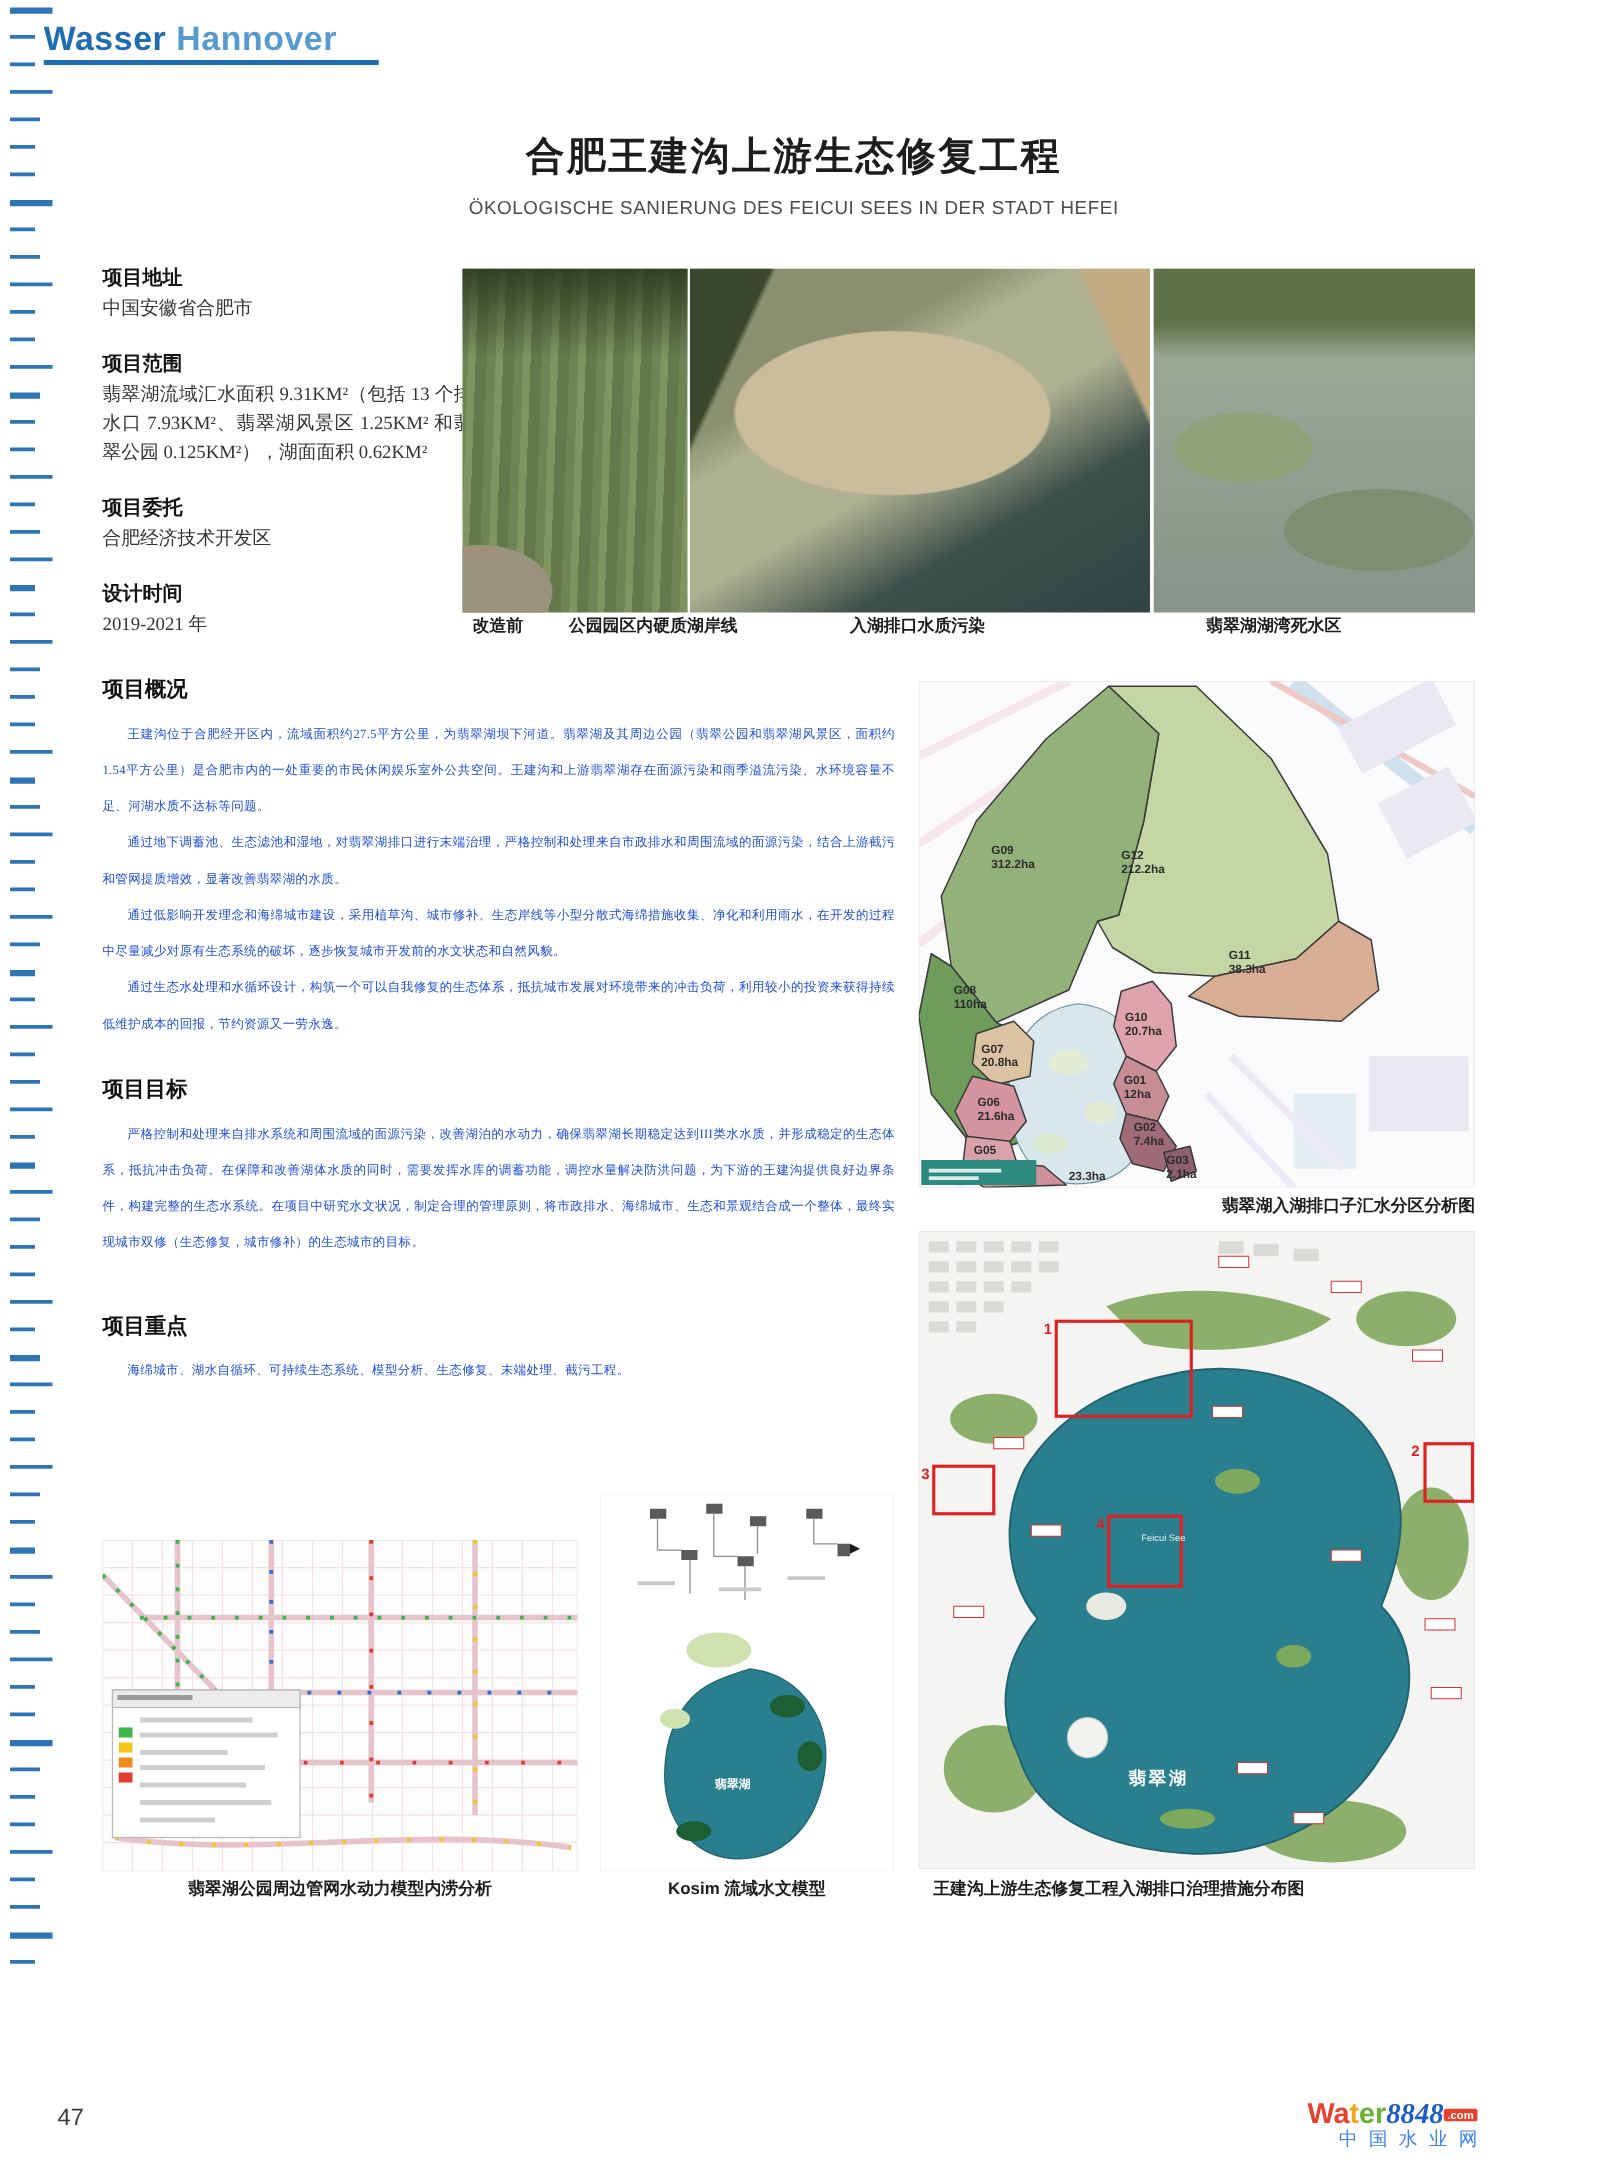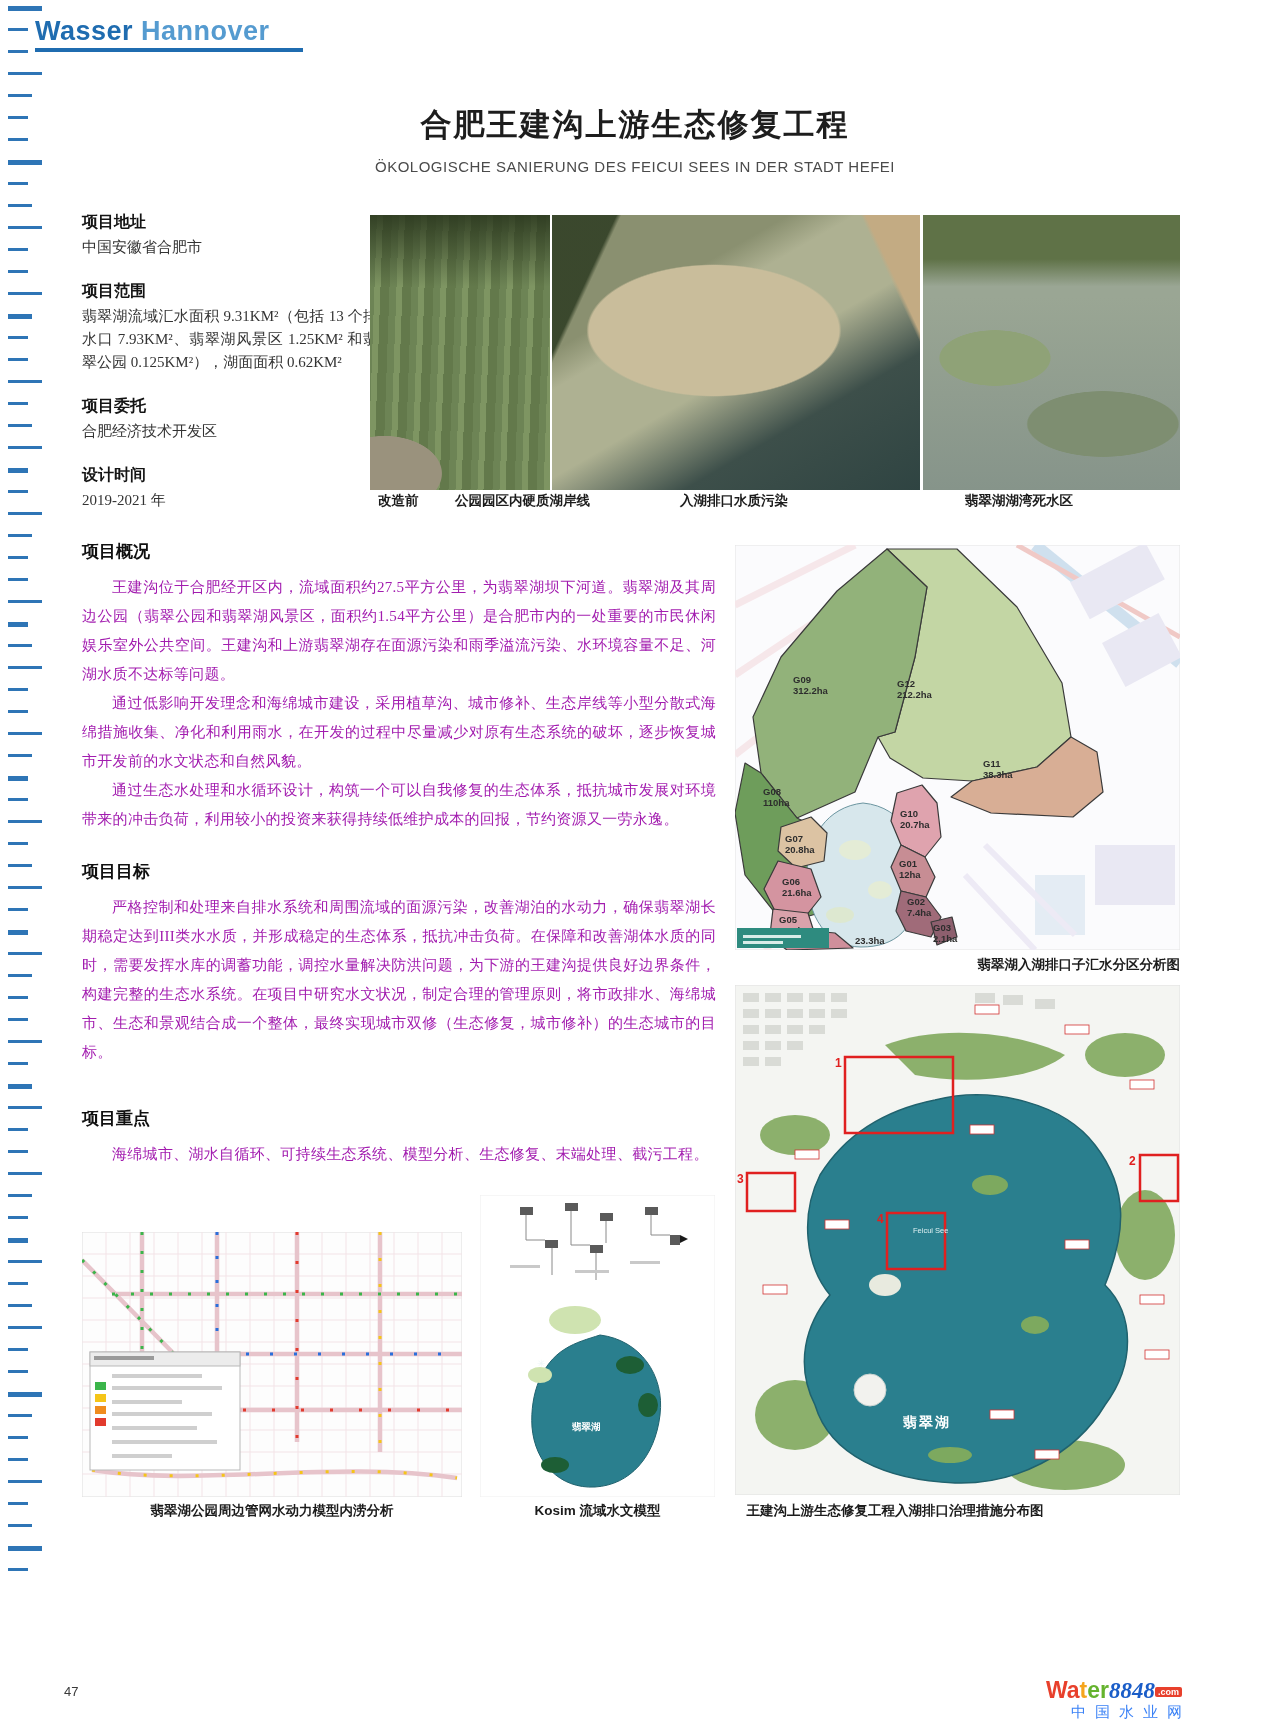--- a/index.html
+++ b/index.html
@@ -41,35 +41,35 @@
       linear-gradient(180deg,#5f7247 0 16%, rgba(0,0,0,0) 26%),
       radial-gradient(ellipse 110px 55px at 28% 52%, #8fa277 0 50%, rgba(0,0,0,0) 51%),
       radial-gradient(ellipse 150px 65px at 70% 76%, #7e8e71 0 50%, rgba(0,0,0,0) 51%),
       linear-gradient(180deg,#9aa694 30%,#86948a);}
   .photo-cap{position:absolute;top:492px;font-size:13.5px;font-weight:600;color:#1c1c1c;white-space:nowrap;}
   
   #main-col{position:absolute;left:82px;top:540px;width:634px;}
   .sec-h{font-size:17px;font-weight:bold;color:#101010;margin:0 0 10px 0;}
   .sec-gap{height:26px;}
   .sec-gap2{height:40px;}
-  .body-p{font-family:"Liberation Serif",serif;font-size:15px;line-height:29px;color:#a21caf;
+  .body-p{font-family:"Liberation Serif",serif;font-size:10px;line-height:29px;color:#1d4ed8;
           text-align:justify;text-indent:2em;margin:0;letter-spacing:0.3px;}
   
   #zone-map{position:absolute;left:735px;top:545px;width:445px;height:405px;}
   #zone-cap{position:absolute;left:735px;top:956px;width:445px;text-align:right;
             font-size:13.5px;font-weight:600;color:#1c1c1c;}
   #measures-map{position:absolute;left:735px;top:985px;width:445px;height:510px;}
   #hydra-img{position:absolute;left:82px;top:1232px;width:380px;height:265px;}
   #kosim-img{position:absolute;left:480px;top:1195px;width:235px;height:302px;}
   .bot-cap{position:absolute;top:1502px;font-size:13.5px;font-weight:600;color:#1c1c1c;text-align:center;}
   #cap-hydra{left:82px;width:380px;}
   #cap-kosim{left:480px;width:235px;}
   #cap-measures{left:735px;width:320px;}
   
-  #page-num{position:absolute;left:64px;top:1684px;font-size:13px;color:#3a3a3a;}
+  #page-num{position:absolute;left:46px;top:1684px;font-size:19px;color:#3a3a3a;}
   #w8848{position:absolute;right:98px;top:1680px;text-align:right;line-height:20px;}
   #w8848 .l1{font-size:23px;font-weight:bold;white-space:nowrap;}
   #w8848 .wa{color:#e8402c;} #w8848 .t{color:#f5a51d;} #w8848 .er{color:#65b32e;}
   #w8848 .num{color:#1a5dc8;font-family:"Liberation Serif",serif;font-style:italic;}
   #w8848 .com{font-size:9px;color:#fff;background:#e8402c;border-radius:2px;padding:0 3px;vertical-align:3px;font-style:normal;}
   #w8848 .l2{font-size:15px;font-weight:normal;color:#3b82f6;letter-spacing:9px;margin-right:-9px;}
   svg text{font-family:"Liberation Sans",sans-serif;}
   .zlab{font-size:9.5px;font-weight:bold;fill:#2d2d2d;}
   .rednum{font-size:12px;font-weight:bold;fill:#e02020;}
 </style>
@@ -177,20 +177,21 @@
   <div id="photo-b" class="photo"></div>
   <div id="photo-c" class="photo"></div>
   <div class="photo-cap" style="left:378px">改造前</div>
   <div class="photo-cap" style="left:455px">公园园区内硬质湖岸线</div>
   <div class="photo-cap" style="left:680px">入湖排口水质污染</div>
   <div class="photo-cap" style="left:965px">翡翠湖湖湾死水区</div>
 
   <div id="main-col">
     <div class="sec-h">项目概况</div>
     <p class="body-p">王建沟位于合肥经开区内，流域面积约27.5平方公里，为翡翠湖坝下河道。翡翠湖及其周边公园（翡翠公园和翡翠湖风景区，面积约1.54平方公里）是合肥市内的一处重要的市民休闲娱乐室外公共空间。王建沟和上游翡翠湖存在面源污染和雨季溢流污染、水环境容量不足、河湖水质不达标等问题。</p>
+    <p class="body-p">通过地下调蓄池、生态滤池和湿地，对翡翠湖排口进行末端治理，严格控制和处理来自市政排水和周围流域的面源污染，结合上游截污和管网提质增效，显著改善翡翠湖的水质。</p>
     <p class="body-p">通过低影响开发理念和海绵城市建设，采用植草沟、城市修补、生态岸线等小型分散式海绵措施收集、净化和利用雨水，在开发的过程中尽量减少对原有生态系统的破坏，逐步恢复城市开发前的水文状态和自然风貌。</p>
     <p class="body-p">通过生态水处理和水循环设计，构筑一个可以自我修复的生态体系，抵抗城市发展对环境带来的冲击负荷，利用较小的投资来获得持续低维护成本的回报，节约资源又一劳永逸。</p>
     <div class="sec-gap"></div>
     <div class="sec-h">项目目标</div>
     <p class="body-p">严格控制和处理来自排水系统和周围流域的面源污染，改善湖泊的水动力，确保翡翠湖长期稳定达到III类水水质，并形成稳定的生态体系，抵抗冲击负荷。在保障和改善湖体水质的同时，需要发挥水库的调蓄功能，调控水量解决防洪问题，为下游的王建沟提供良好边界条件，构建完整的生态水系统。在项目中研究水文状况，制定合理的管理原则，将市政排水、海绵城市、生态和景观结合成一个整体，最终实现城市双修（生态修复，城市修补）的生态城市的目标。</p>
     <div class="sec-gap2"></div>
     <div class="sec-h">项目重点</div>
     <p class="body-p">海绵城市、湖水自循环、可持续生态系统、模型分析、生态修复、末端处理、截污工程。</p>
   </div>
 

